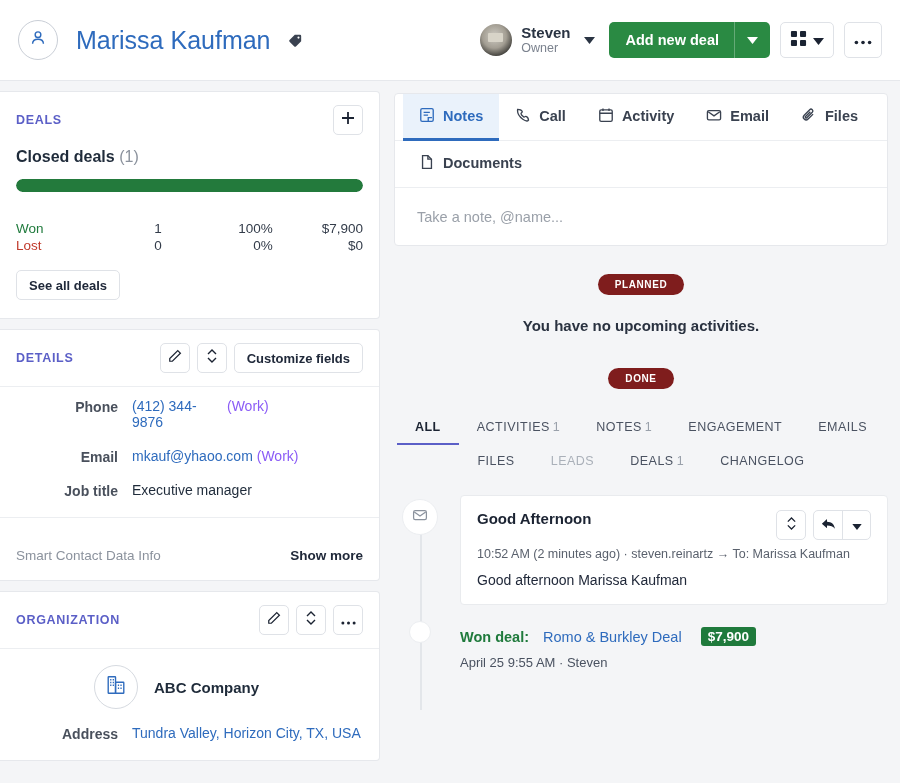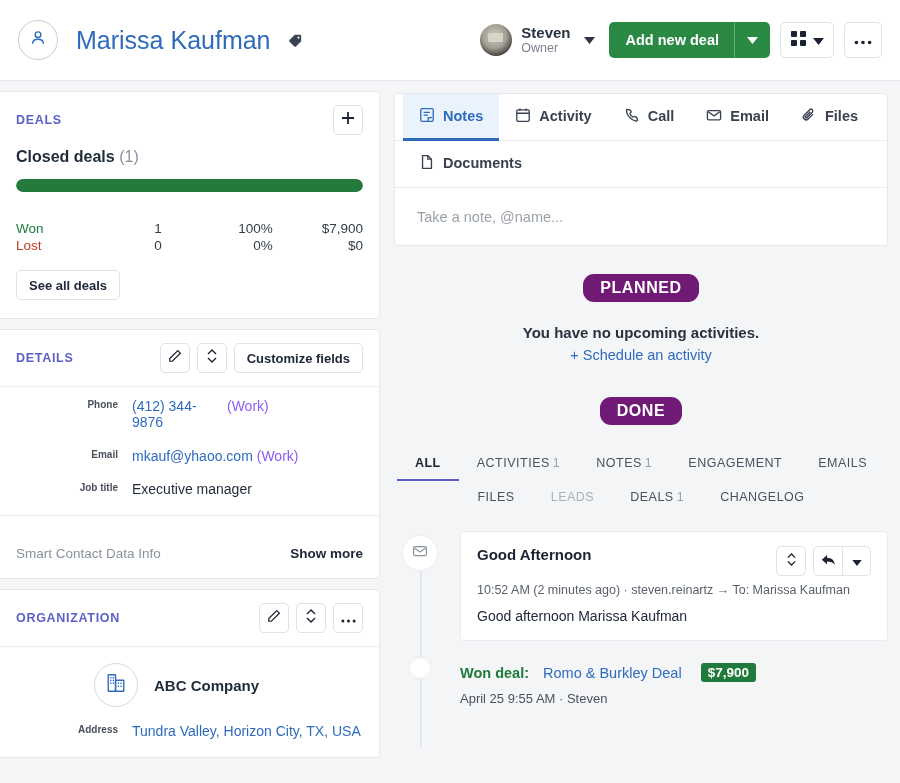--- a/index.html
+++ b/index.html
@@ -173,21 +173,21 @@
   .see-all {
     margin: 16px 0 18px 0;
     display: inline-flex;
   }
 
   
   .divider { height: 1px; background: #eceef1; margin: 0 -16px; }
   .field-row { display: flex; padding: 11px 0 0 0; font-size: 14px; }
   .field-label {
     width: 116px; flex: none; text-align: right;
-    font-weight: bold; color: #49505c; font-size: 10px;
+    font-weight: bold; color: #49505c; font-size: 14px;
     padding-right: 14px; padding-top: 1px;
   }
   .field-val { flex: 1; }
   .field-val a { color: #2e6bbd; text-decoration: none; cursor: pointer; }
   .field-val .work { color: #8b5cf6; }
   .phone-row .field-val { display: flex; }
   .phone-row .pnum { width: 95px; }
   .smart-row {
     display: flex; align-items: center;
     height: 50px; margin-top: 12px;
@@ -240,23 +240,23 @@
     display: flex; align-items: center;
     padding: 0 22px;
     font-size: 14.5px;
     color: #9aa0a9;
     cursor: text;
   }
 
   .section-pill {
     display: block;
     margin: 28px auto 8px auto;
-    background: #701a75;
+    background: #7f1d1d;
     color: #fff;
-    font-size: 16px;
+    font-size: 10px;
     font-weight: bold;
     letter-spacing: 0.6px;
     padding: 5px 17px;
     border-radius: 11px;
     width: max-content;
     cursor: pointer;
   }
   .empty-text {
     text-align: center;
     font-size: 15px; font-weight: bold;
@@ -588,34 +588,34 @@
                 <path d="M5.2 6h7M5.2 9.2h5"></path>
                 <path d="M10.4 16.2V12h4.2"></path>
             </svg>
           </span>
           <span>Notes</span>
         </div>
 
         <div class="tab">
           <span>
             <svg width="16" height="16" viewBox="0 0 18 18" fill="none" stroke="#3a4250" stroke-width="1.5">
+              <path d="M3 2.6c3 0 4 .3 5 2.2.6 1.2-.6 1.6-1.1 2.3-.4.6 1.5 3 3 4.2.8.6 1.3-.9 2.3-.7 1.8.4 2.6 1.2 3 4.1-1 1.4-3.4 1.2-6.4-.9C5.1 11.1 2.3 6.6 3 2.6z"></path>
+            </svg>
+          </span>
+          <span>Call</span>
+        </div>
+
+        <div class="tab">
+          <span>
+            <svg width="16" height="16" viewBox="0 0 18 18" fill="none" stroke="#3a4250" stroke-width="1.5">
               <rect x="2" y="3.2" width="14" height="13" rx="1.6"></rect>
                 <path d="M2 7h14M5.6 1.6v3M12.4 1.6v3"></path>
             </svg>
           </span>
           <span>Activity</span>
-        </div>
-
-        <div class="tab">
-          <span>
-            <svg width="16" height="16" viewBox="0 0 18 18" fill="none" stroke="#3a4250" stroke-width="1.5">
-              <path d="M3 2.6c3 0 4 .3 5 2.2.6 1.2-.6 1.6-1.1 2.3-.4.6 1.5 3 3 4.2.8.6 1.3-.9 2.3-.7 1.8.4 2.6 1.2 3 4.1-1 1.4-3.4 1.2-6.4-.9C5.1 11.1 2.3 6.6 3 2.6z"></path>
-            </svg>
-          </span>
-          <span>Call</span>
         </div>
 
         <div class="tab">
           <span>
             <svg width="16" height="16" viewBox="0 0 18 18" fill="none" stroke="#3a4250" stroke-width="1.5">
               <rect x="1.6" y="4" width="14.8" height="10.4" rx="1.6"></rect>
                 <path d="m2.4 5.4 6.6 4.6 6.6-4.6"></path>
             </svg>
           </span>
           <span>Email</span>
@@ -641,21 +641,20 @@
           </span>
           <span>Documents</span>
         </div>
       </div>
 
       <div class="note-input">Take a note, @name...</div>
     </div>
 
     <div class="section-pill">PLANNED</div>
     <div class="empty-text">You have no upcoming activities.</div>
-    <div class="sched-link">+ Schedule an activity</div>
 
     <div class="section-pill" style="margin-top:34px">DONE</div>
 
     <div class="filter-tabs">
       <div class="ftab active">
         <span>ALL</span>
       </div>
       <div class="ftab">
         <span>ACTIVITIES</span><span class="cn">1</span>
       </div>

